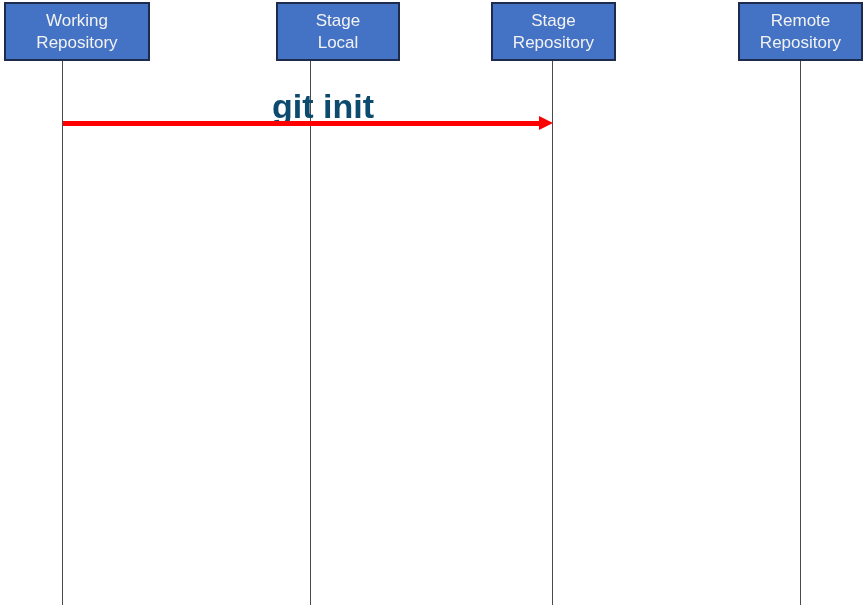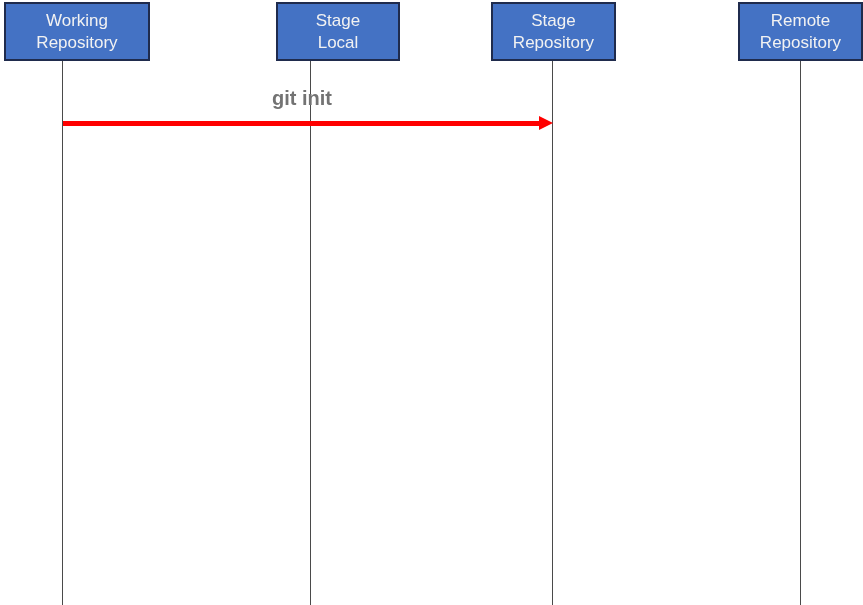--- a/index.html
+++ b/index.html
@@ -42,26 +42,26 @@
     height: 544px;
     width: 1px;
     background: #4a4a4a;
   }
   .lifeline-1 { left: 62px; }
   .lifeline-2 { left: 310px; }
   .lifeline-3 { left: 552px; }
   .lifeline-4 { left: 800px; }
   .message-label {
     position: absolute;
-    left: 302px;
+    left: 323px;
     top: 87px;
     transform: translateX(-50%);
-    font-size: 20px;
+    font-size: 34px;
     font-weight: bold;
-    color: #737373;
+    color: #0c4a6e;
     white-space: nowrap;
   }
   .arrow-shaft {
     position: absolute;
     left: 63px;
     top: 121px;
     width: 477px;
     height: 5px;
     background: #ff0000;
   }

